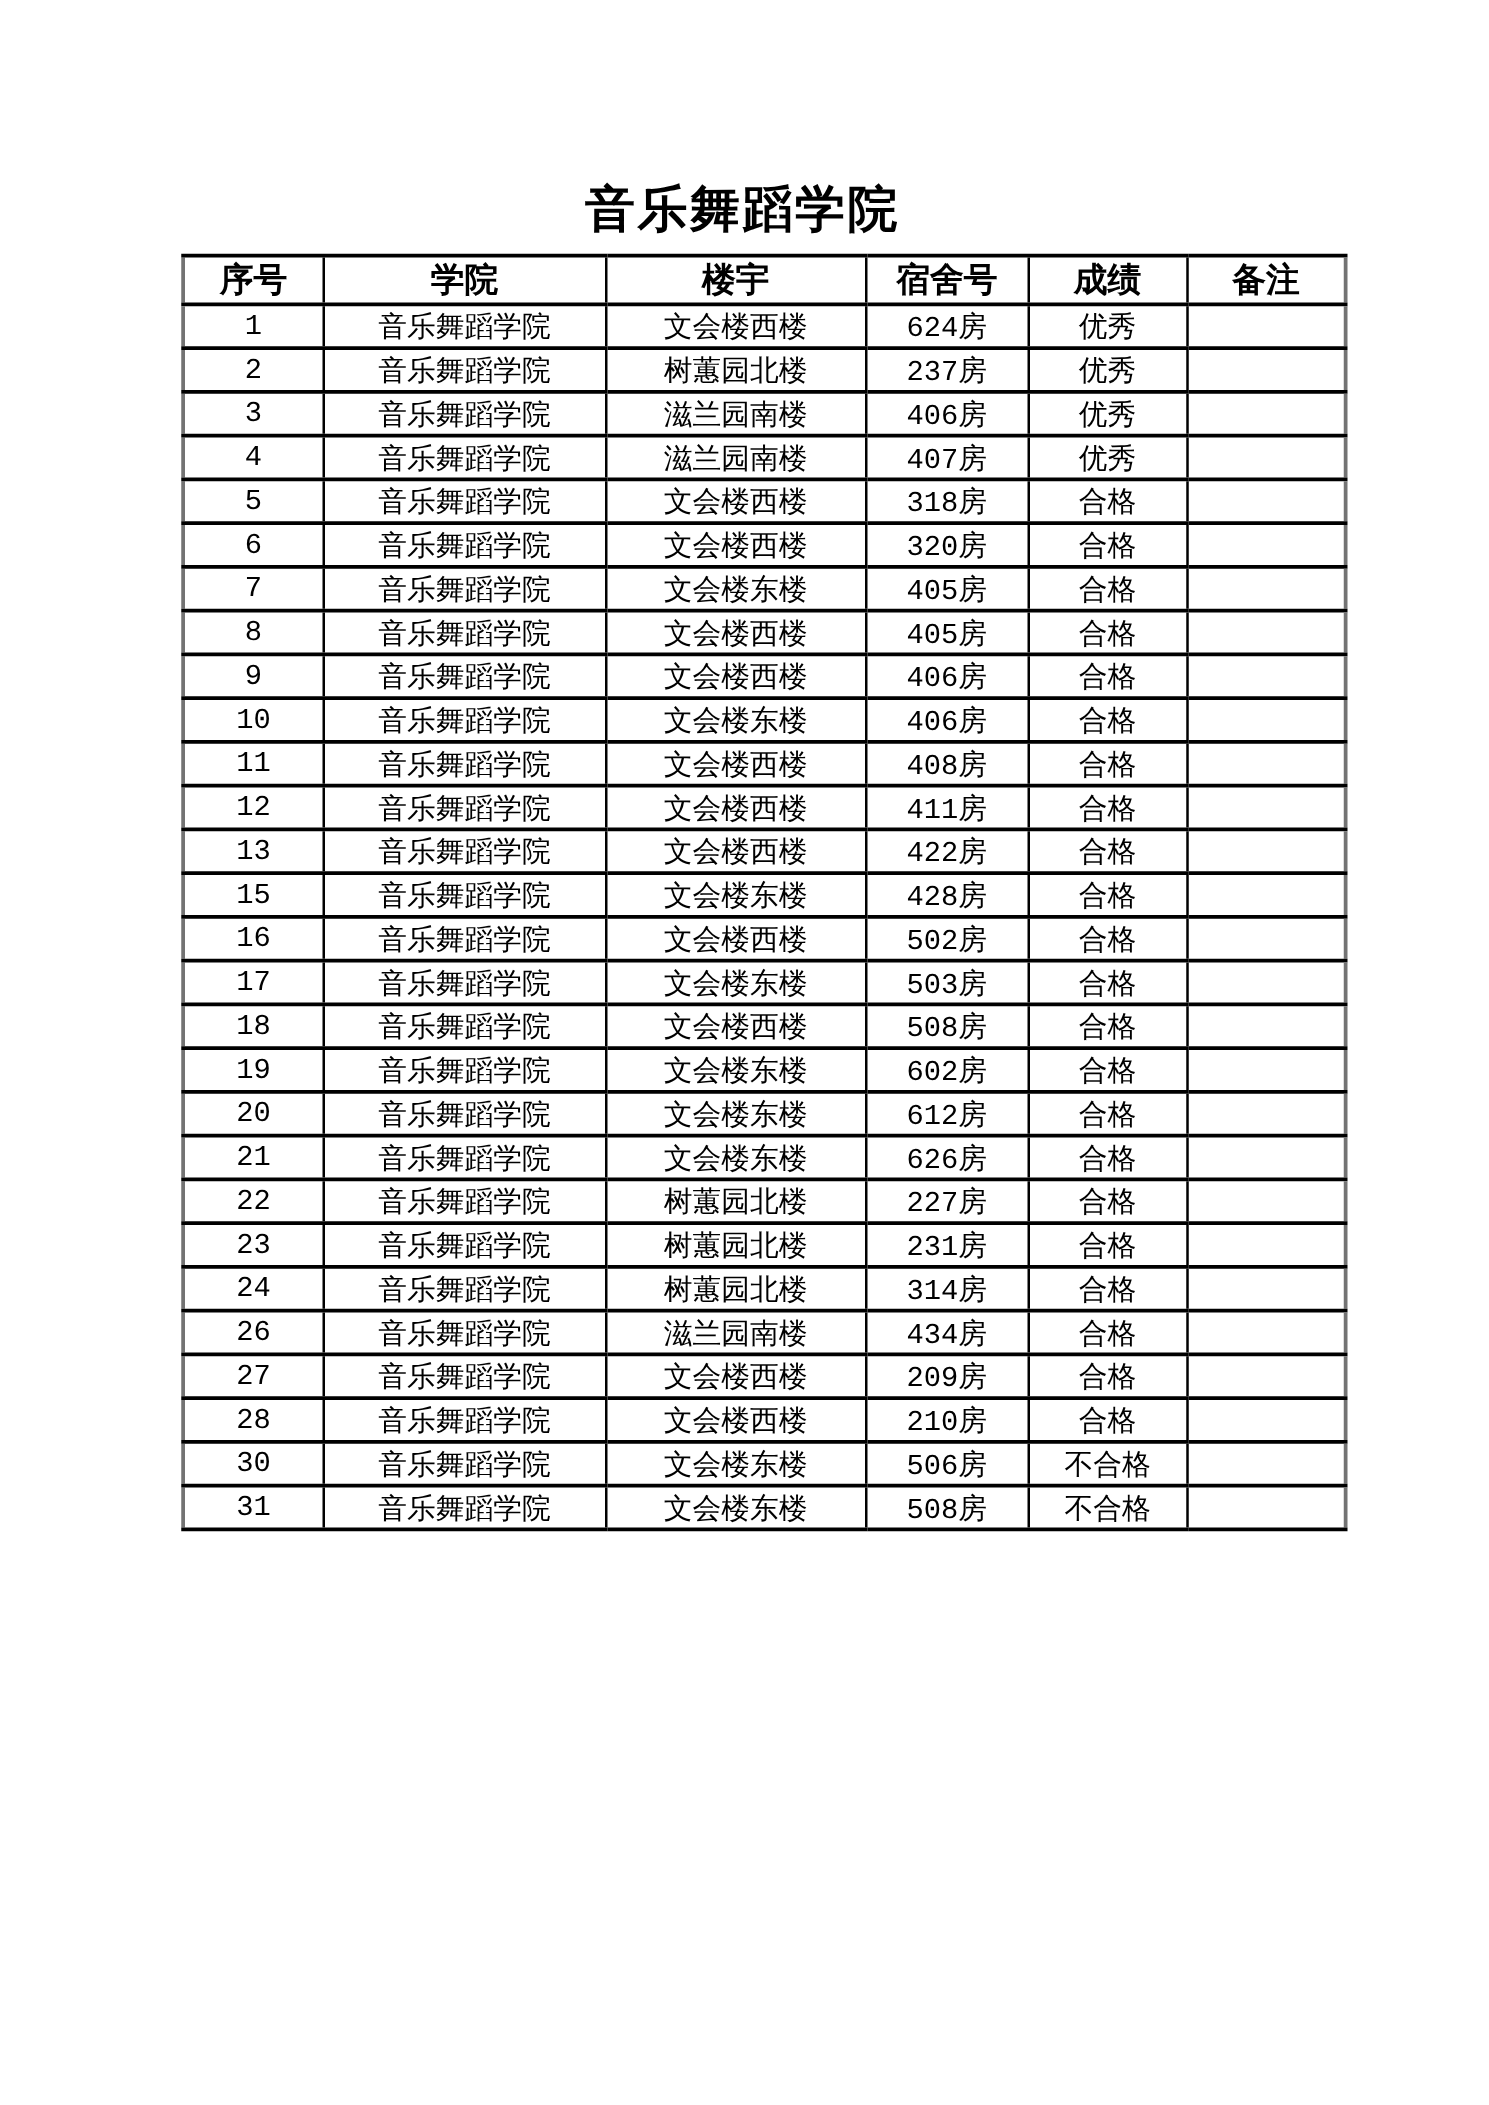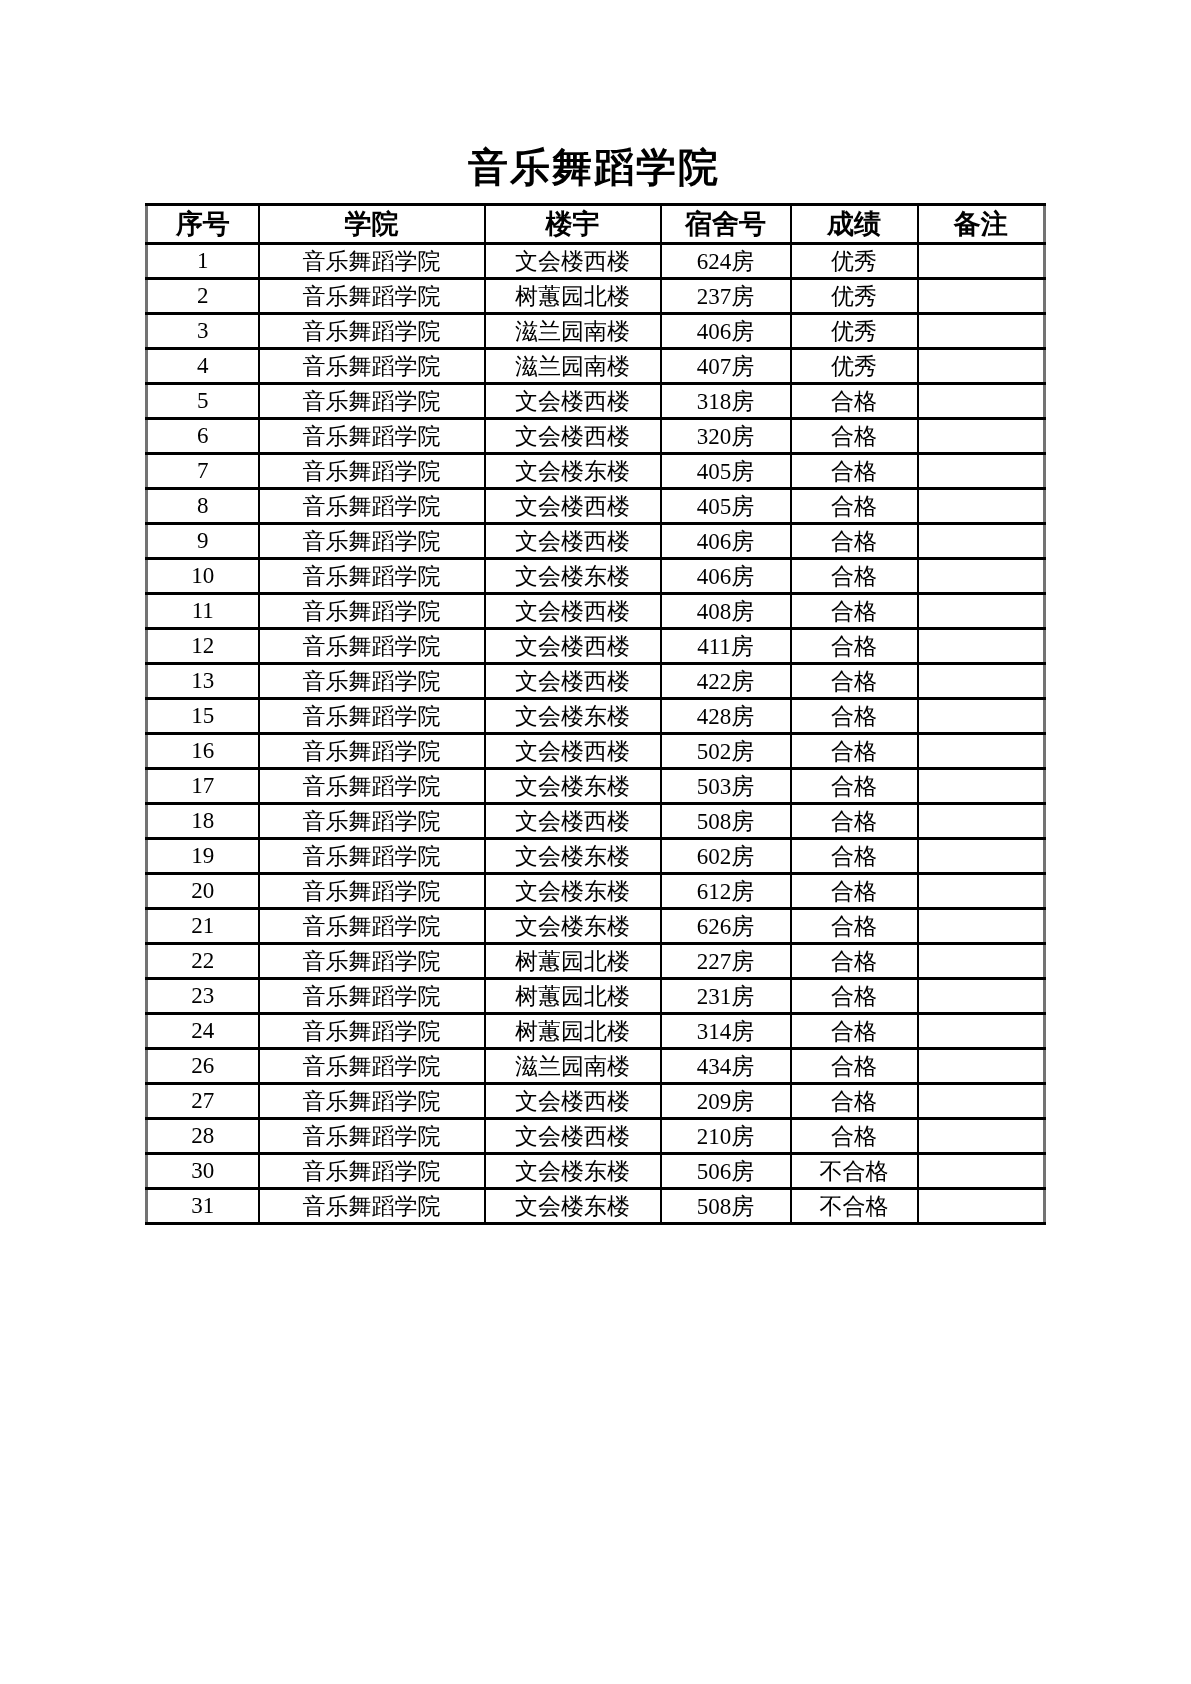--- a/index.html
+++ b/index.html
@@ -5,21 +5,21 @@
   html, body {
     margin: 0;
     padding: 0;
     background: #ffffff;
   }
   .page {
     position: relative;
     width: 1191px;
     height: 1684px;
     background: #ffffff;
-    font-family: Liberation Serif, serif;
+    font-family: Liberation Mono, monospace;
     color: #000000;
     overflow: hidden;
   }
   .doc-title {
     position: absolute;
     top: 140px;
     left: 145px;
     width: 898px;
     text-align: center;
     font-size: 40px;
@@ -53,21 +53,21 @@
     font-size: 27px;
     font-weight: bold;
   }
   table.grade-table td {
     height: 32px;
     font-size: 23px;
     font-weight: normal;
   }
   .col-seq     { width: 112px; }
   .col-college { width: 226px; }
-  .col-building{ width: 176px; }
+  .col-building{ width: 208px; }
   .col-room    { width: 130px; }
   .col-grade   { width: 127px; }
   .col-remark  { width: 127px; }
 </style>
 </head>
 <body>
 
 <div class="page">
   <h1 class="doc-title">音乐舞蹈学院</h1>
 

